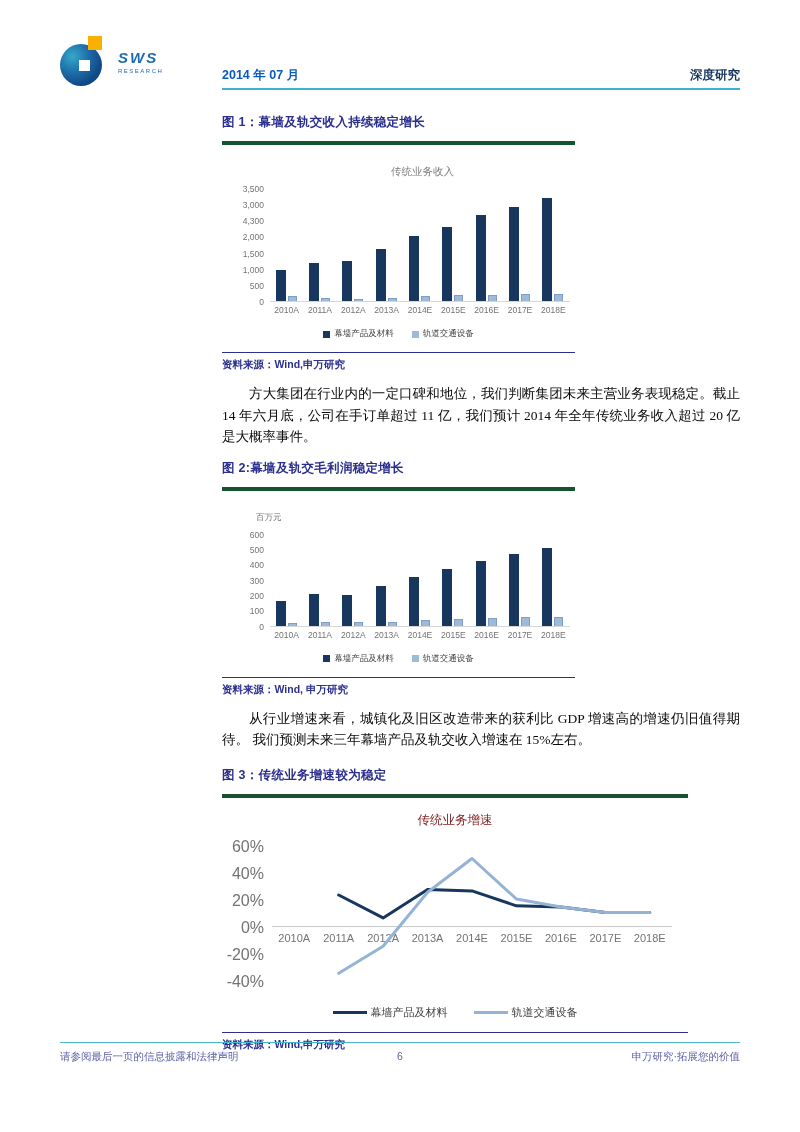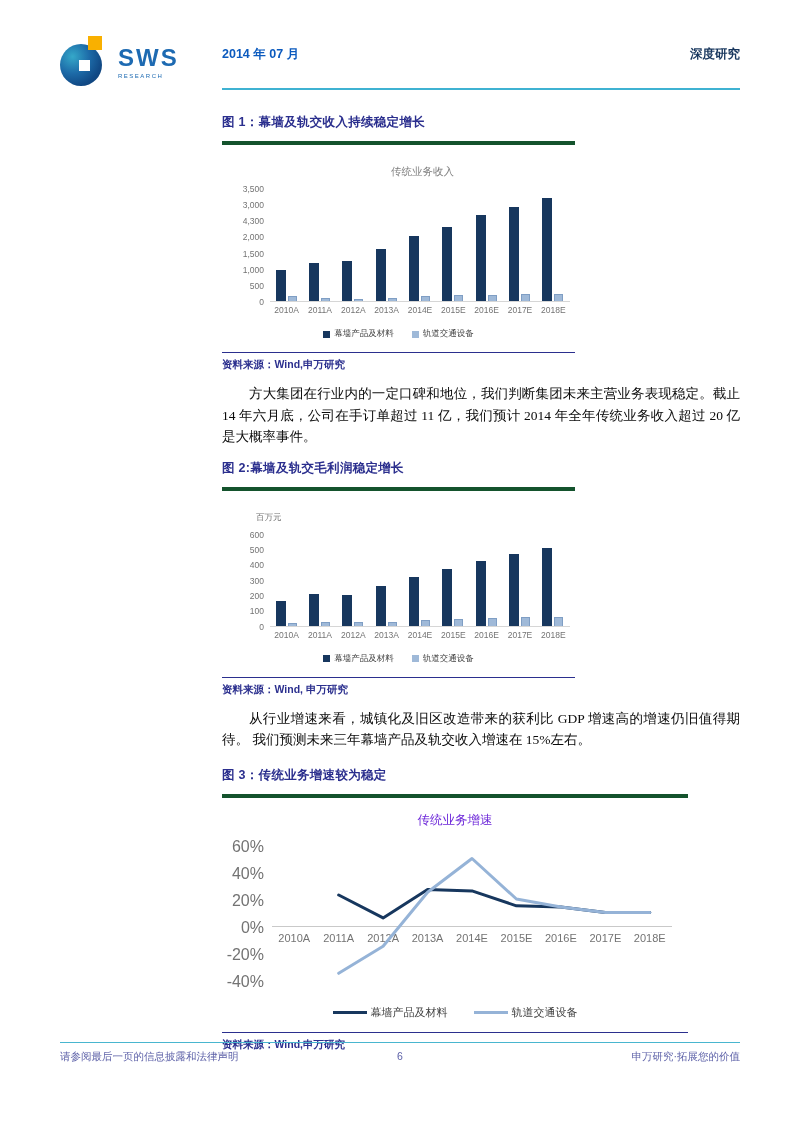--- a/index.html
+++ b/index.html
@@ -15,41 +15,41 @@
   .hdr { display:flex; align-items:flex-end; }
   .logo { width:162px; display:flex; align-items:center; gap:6px; padding-bottom:2px; }
   .logo-mark { position:relative; width:52px; height:52px; flex:0 0 auto; }
   .logo-circle {
     position:absolute; left:0; top:8px; width:42px; height:42px; border-radius:50%;
     background:radial-gradient(circle at 30% 30%, #35a8c9 0%, #1d6ba8 40%, #114a86 70%, #0d3a6e 100%);
   }
   .logo-notch { position:absolute; left:19px; top:24px; width:11px; height:11px; background:#ffffff; }
   .logo-square { position:absolute; left:28px; top:0; width:14px; height:14px; background:#f9b000; }
   .logo-text { line-height:1; }
-  .logo-sws { font-size:24px; font-weight:bold; color:#1d6ab2; letter-spacing:2px; }
+  .logo-sws { font-size:15px; font-weight:bold; color:#1d6ab2; letter-spacing:2px; font-style:italic; }
   .logo-research { font-size:6px; color:#1d6ab2; letter-spacing:1.5px; margin-top:3px; }
   .hdr-right {
     flex:1; display:flex; justify-content:space-between; align-items:flex-end;
-    border-bottom:2px solid #3fb2d2; padding-bottom:25px;
+    border-bottom:2px solid #3fb2d2; padding-bottom:4px;
   }
   .hdr-date { font-size:12.5px; font-weight:bold; color:#0b5abe; }
   .hdr-type { font-size:12.5px; font-weight:bold; color:#17365d; }
 
   
   .figure { margin-left:162px; }
   .fig-1, .fig-2 { width:353px; }
   .fig-3 { width:466px; }
   .fig-title {
     font-size:12.5px; font-weight:bold; color:#2b2f8e; letter-spacing:0.3px;
     padding-bottom:10px; border-bottom:4px solid #14532d;
   }
   .chart-head { position:relative; height:16px; margin-top:20px; }
   .chart-title { text-align:center; font-size:10.5px; color:#808080; }
   .chart-title.over-plot { padding-left:48px; }
-  .chart-title-big { font-size:12.5px; color:#6d28d9; text-align:center; margin-top:14px; }
+  .chart-title-big { font-size:12.5px; color:#7f1d1d; text-align:center; margin-top:14px; }
   .unit-label { position:absolute; left:34px; top:1px; font-size:8.5px; color:#737373; }
   .chart-plot { position:relative; margin-top:8px; }
   .plot-area { position:absolute; top:0; border-bottom:1px solid #d6d6d6; }
   .ytick { position:absolute; text-align:right; font-size:8.5px; color:#737373; }
   .ytick-big { position:absolute; text-align:right; font-size:16px; color:#737373; }
   .bar { position:absolute; bottom:0; }
   .xlab { position:absolute; text-align:center; font-size:8.5px; color:#737373; }
   .xlab-big { position:absolute; text-align:center; font-size:11px; color:#737373; }
   .legend { display:flex; justify-content:center; gap:18px; margin-top:8px;
             font-size:8.5px; color:#404040; align-items:center; }

